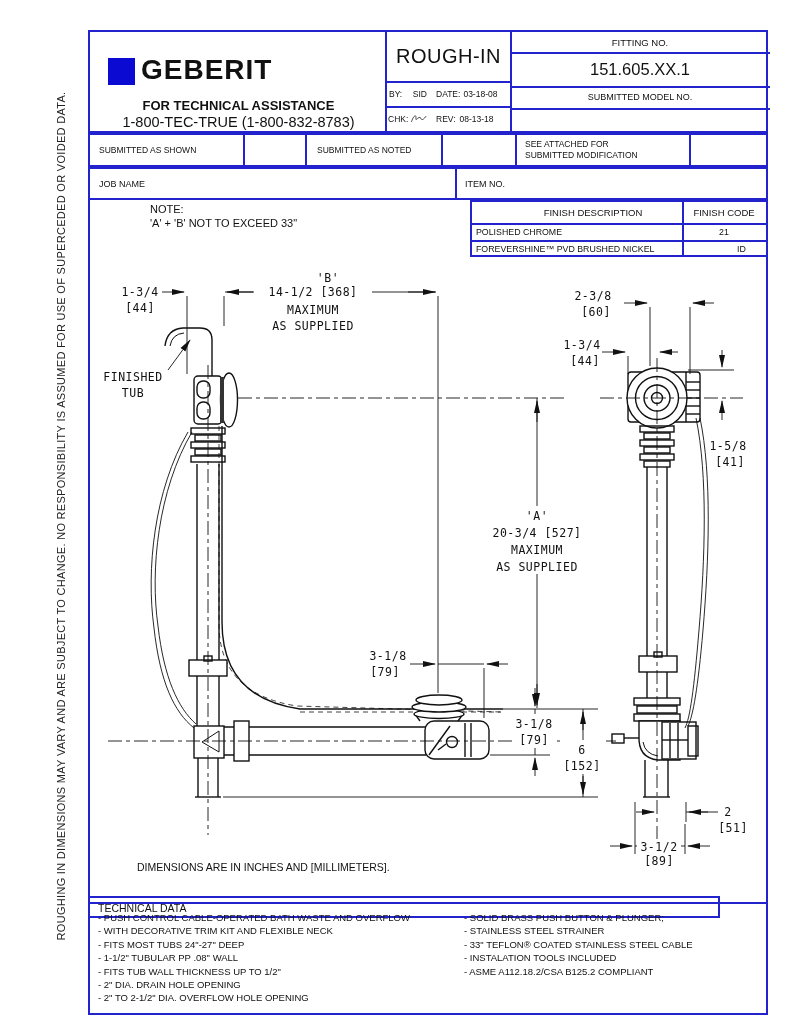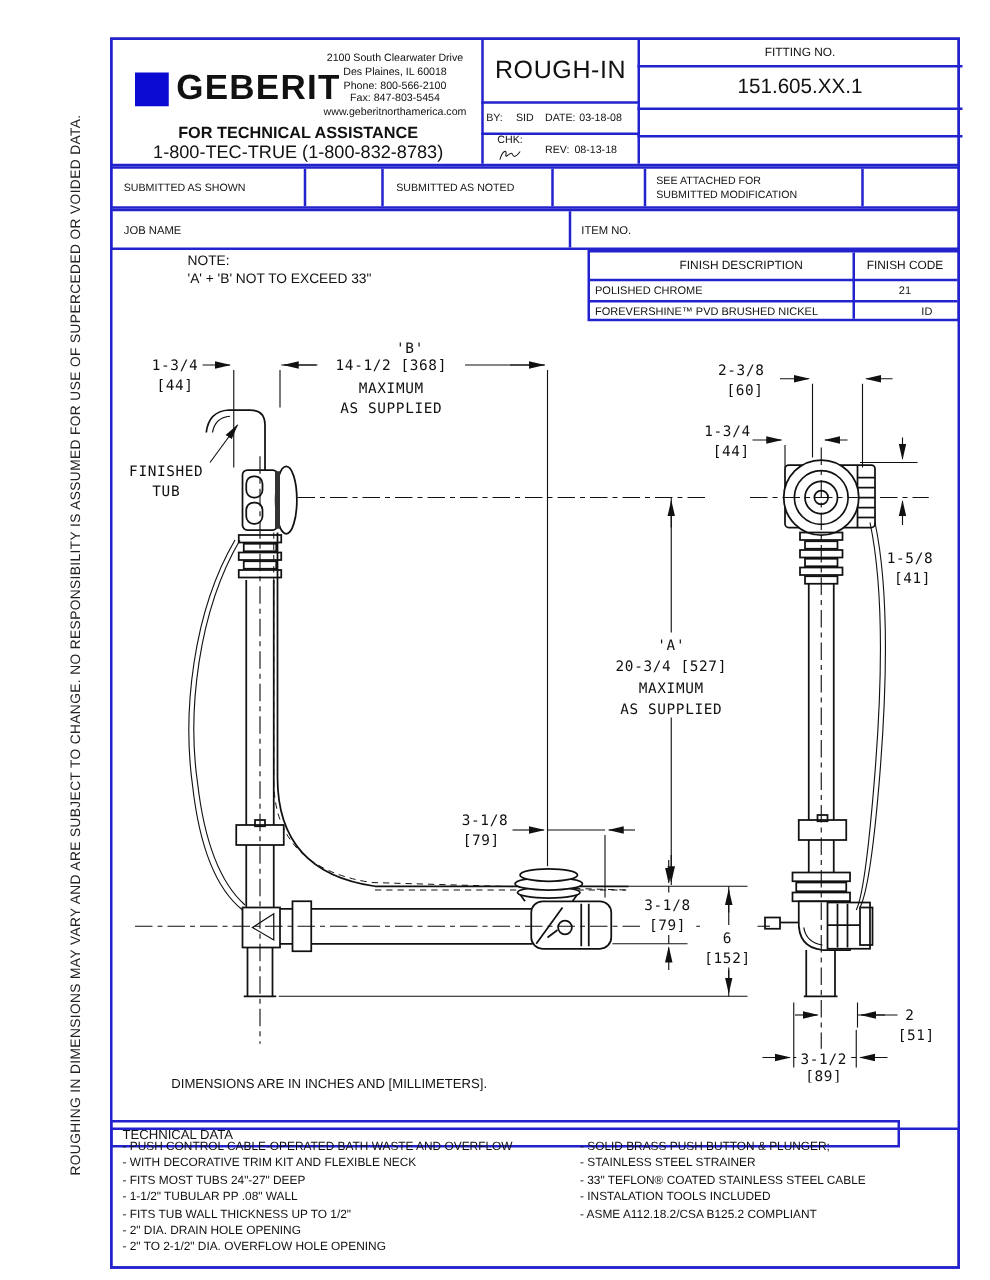--- a/index.html
+++ b/index.html
@@ -31,27 +31,20 @@
 
 <div class="side-note">ROUGHING IN DIMENSIONS MAY VARY AND ARE SUBJECT TO CHANGE.  NO RESPONSIBILITY IS ASSUMED FOR USE OF SUPERCEDED OR VOIDED DATA.</div>
 
 <div class="bbox" style="left:88px;top:30px;width:680px;height:985px;"></div>
 
 <div class="bbox" style="left:88px;top:30px;width:680px;height:103px;">
 
   <div class="abs" style="left:0;top:0;width:297px;height:99px;">
     <div class="logo-sq"></div>
     <div class="logo-txt">GEBERIT</div>
-    <div class="addr">
-      <div>2100 South Clearwater Drive</div>
-      <div>Des Plaines, IL 60018</div>
-      <div>Phone: 800-566-2100</div>
-      <div>Fax: 847-803-5454</div>
-      <div>www.geberitnorthamerica.com</div>
-    </div>
     <div class="assist1">FOR TECHNICAL ASSISTANCE</div>
     <div class="assist2">1-800-TEC-TRUE (1-800-832-8783)</div>
   </div>
 
   <div class="vline" style="left:295px;top:0;height:99px;"></div>
   <div class="vline" style="left:420px;top:0;height:99px;"></div>
   <div class="hline" style="left:295px;top:49px;width:127px;"></div>
   <div class="hline" style="left:295px;top:74px;width:127px;"></div>
   <div class="hline" style="left:420px;top:20px;width:260px;"></div>
   <div class="hline" style="left:420px;top:54px;width:260px;"></div>
@@ -61,36 +54,39 @@
     <span>ROUGH-IN</span>
   </div>
   <div class="abs" style="left:295px;top:49px;width:46px;height:25px;display:flex;align-items:center;justify-content:space-between;padding:0 4px;font-size:8.5px;">
     <span>BY:</span>
     <span>SID</span>
   </div>
   <div class="abs" style="left:343px;top:49px;width:79px;height:25px;display:flex;align-items:center;gap:3px;padding:0 3px;font-size:8.5px;">
     <span>DATE:</span>
     <span>03-18-08</span>
   </div>
-  <div class="abs" style="left:295px;top:74px;width:46px;height:25px;display:flex;align-items:center;gap:2px;padding:0 3px;font-size:8.5px;flex-direction:column;">
+  <div class="abs" style="left:295px;top:74px;width:46px;height:25px;display:flex;align-items:center;gap:2px;padding:0 3px;font-size:8.5px;">
     <span>CHK:</span>
     <svg width="24" height="16" viewBox="0 0 24 16">
       <path d="M2,12 C5,2 9,2 8,7 C7,12 12,4 14,6 C15,8 16,12 22,4" stroke="#111" stroke-width="1" fill="none"></path>
     </svg>
   </div>
   <div class="abs" style="left:343px;top:74px;width:79px;height:25px;display:flex;align-items:center;gap:4px;padding:0 3px;font-size:8.5px;">
     <span>REV:</span>
     <span>08-13-18</span>
   </div>
 
   <div class="abs cellflex" style="left:420px;top:0;width:260px;height:20px;font-size:9.5px;">
     <span>FITTING NO.</span>
   </div>
   <div class="abs cellflex" style="left:420px;top:20px;width:260px;height:34px;font-size:16.5px;">
     <span>151.605.XX.1</span>
+  </div>
+  <div class="abs cellflex" style="left:420px;top:54px;width:260px;height:22px;font-size:9px;">
+    <span>SUBMITTED MODEL NO.</span>
   </div>
   <div class="abs" style="left:420px;top:76px;width:260px;height:23px;"></div>
 </div>
 
 <div class="bbox" style="left:88px;top:133px;width:680px;height:34px;">
   <div class="vline" style="left:153px;top:0;height:30px;"></div>
   <div class="vline" style="left:215px;top:0;height:30px;"></div>
   <div class="vline" style="left:351px;top:0;height:30px;"></div>
   <div class="vline" style="left:425px;top:0;height:30px;"></div>
   <div class="vline" style="left:599px;top:0;height:30px;"></div>

